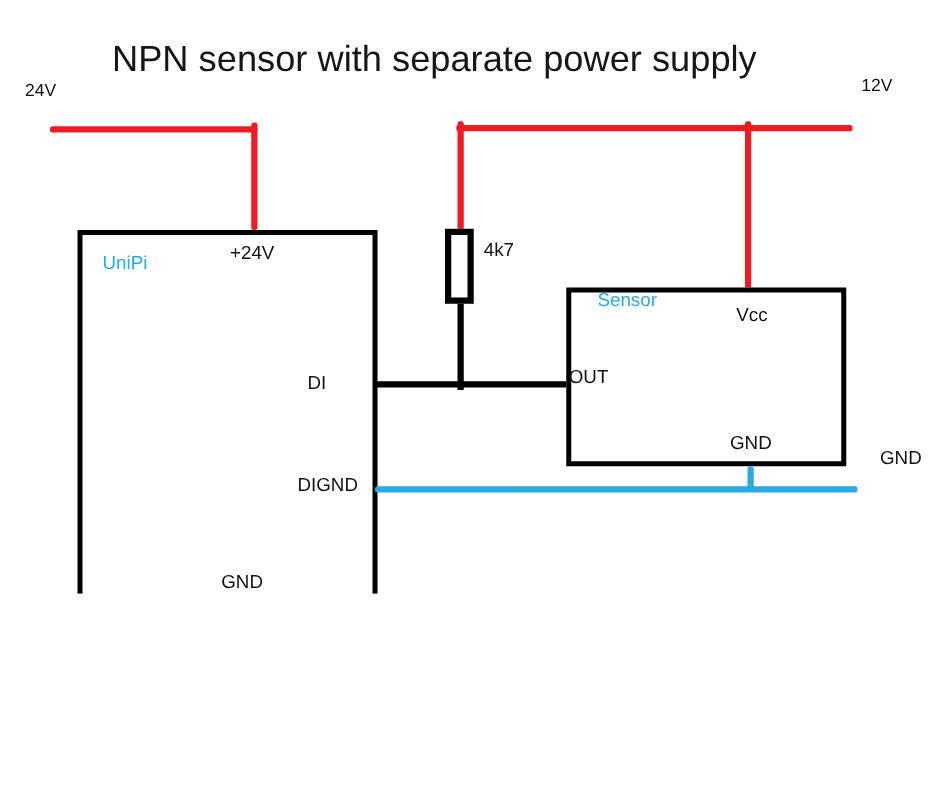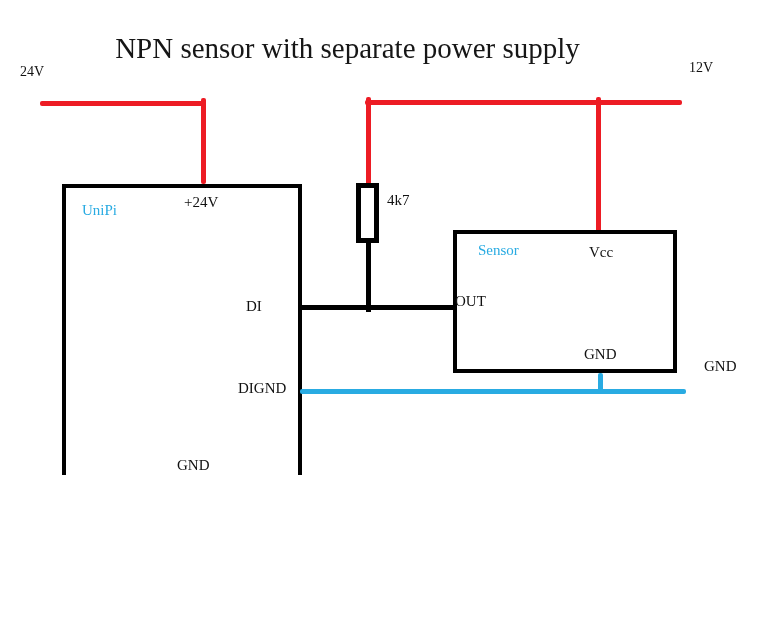--- a/index.html
+++ b/index.html
@@ -1,18 +1,18 @@
 <!DOCTYPE html>
 <html style="--wire-red: #ED1C24; --wire-blue: #29ABE2; --label-blue: #29ABE2;"><head>
 <meta charset="utf-8">
 <style>
   html,body { margin:0; padding:0; background:#ffffff; }
   .canvas {
     position:relative; width:760px; height:475px; background:#ffffff;
-    font-family:Liberation Serif, serif; color:#111111; overflow:hidden;
+    font-family:Liberation Sans, sans-serif; color:#111111; overflow:hidden;
   }
   .title {
     position:absolute; left:75px; top:32px; width:545px;
     font-size:29px; text-align:center; white-space:nowrap; color:#161616;
   }
   .lbl { position:absolute; font-size:15px; white-space:nowrap; color:#111111; }
   .lbl-sm { font-size:14px; }
   .blue-lbl { color:var(--label-blue); }
   .wire { position:absolute; }
   .red   { background:var(--wire-red);  border-radius:2px; }
@@ -45,21 +45,21 @@
   <div class="lbl" style="left:238px; top:380px;">DIGND</div>
   <div class="lbl" style="left:177px; top:457px;">GND</div>
 
   <div class="box resistor" style="left:356px; top:183px; width:23px; height:60px;"></div>
   <div class="lbl" style="left:387px; top:192px;">4k7</div>
   <div class="wire black" style="left:366px; top:243px; width:5px; height:69px;"></div>
 
   <div class="wire black" style="left:300px; top:305px; width:155px; height:5px;"></div>
 
   <div class="box" style="left:453px; top:230px; width:224px; height:143px;"></div>
-  <div class="lbl blue-lbl" style="left:478px; top:242px;">Sensor</div>
+  <div class="lbl blue-lbl" style="left:478px; top:232px;">Sensor</div>
   <div class="lbl" style="left:589px; top:244px;text-align:right;">Vcc</div>
   <div class="lbl" style="left:455px; top:293px;">OUT</div>
   <div class="lbl" style="left:584px; top:346px;">GND</div>
 
   <div class="wire blue" style="left:598px; top:373px; width:5px; height:20px;"></div>
   <div class="wire blue" style="left:300px; top:389px; width:386px; height:5px;"></div>
   <div class="lbl" style="left:704px; top:358px;">GND</div>
 
   <div class="wire blue" style="left:195px; top:484px; width:5px; height:112px;"></div>
   <div class="wire blue" style="left:21px;  top:591px; width:179px; height:5px;"></div>

